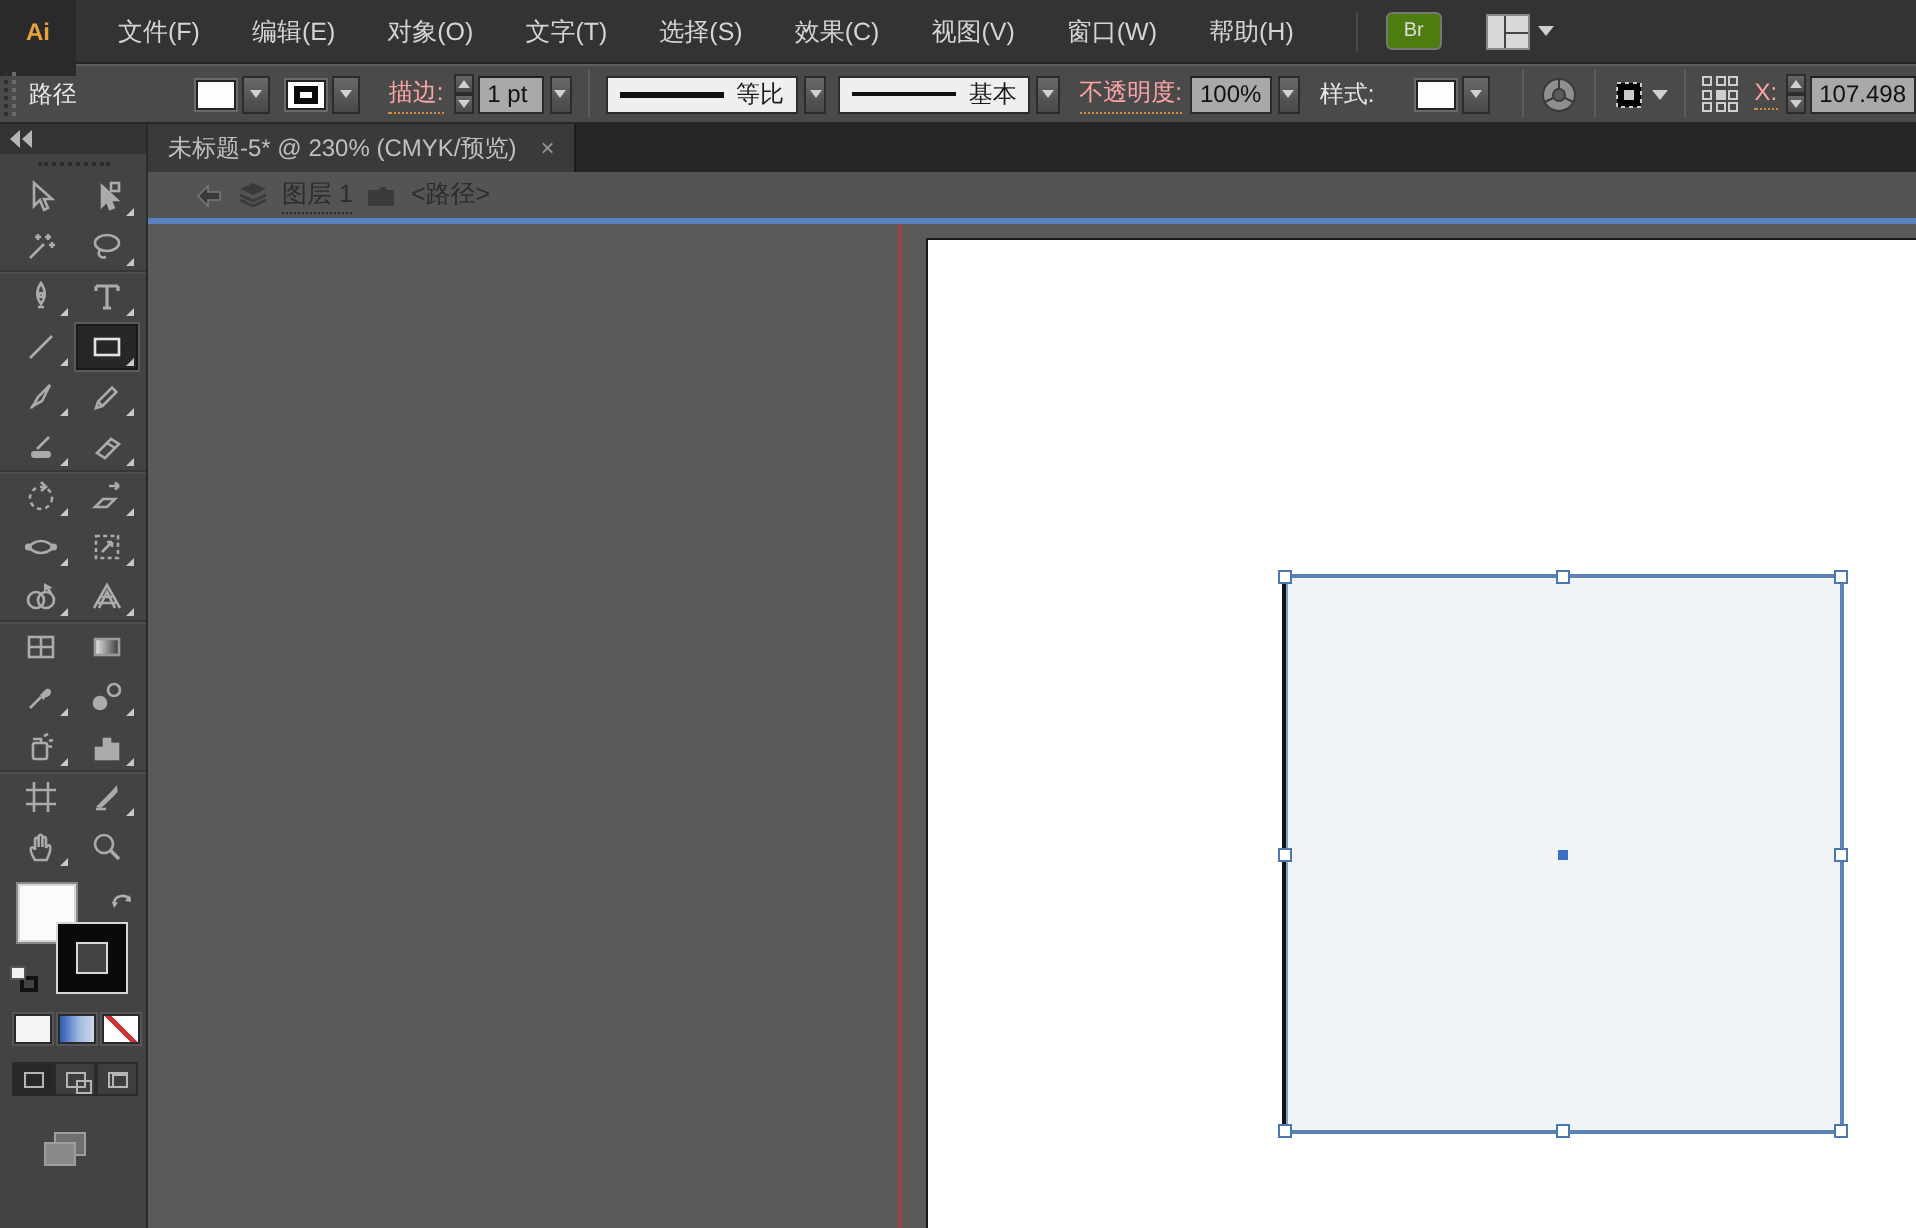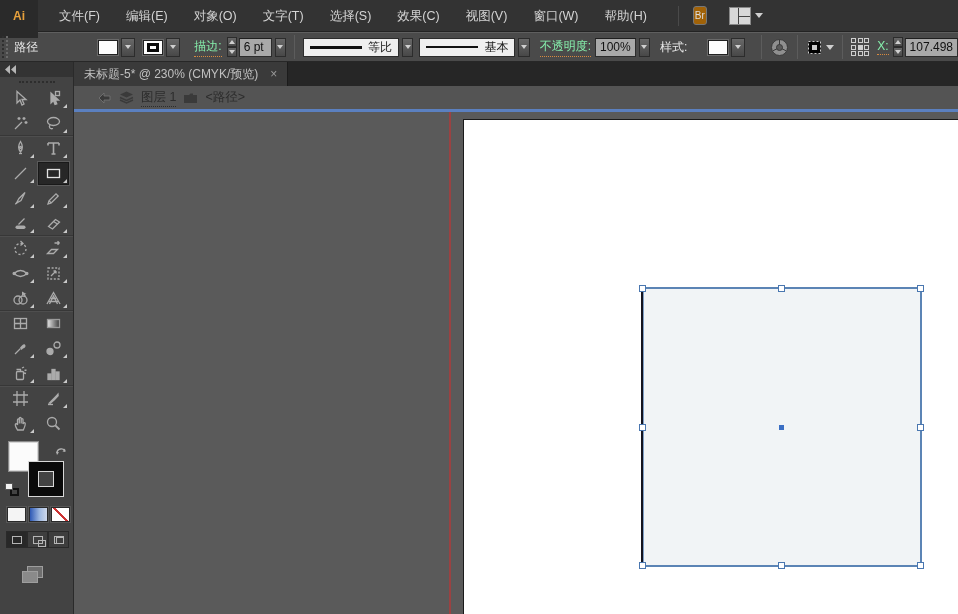--- a/index.html
+++ b/index.html
@@ -8,36 +8,36 @@
 
   
   .menubar { height:32px; background:#333333; display:flex; align-items:center;
     border-bottom:1px solid #232323; }
   .logo { width:38px; height:44px; background:#2a2a2a; display:flex; align-items:center;
     justify-content:center; color:#e8a13c; font-weight:bold; font-size:12px; }
   .menu-items { display:flex; align-items:flex-start; margin-left:8px; }
   .menu-item { color:#d4d4d4; font-size:12.5px; padding:0 13px; line-height:32px; cursor:default; }
   .menu-right { display:flex; align-items:center; margin-left:10px; }
   .mb-sep { width:1px; height:20px; background:#222; border-right:1px solid #4a4a4a; margin:0 8px; }
-  .br-btn { width:14px; height:19px; background:#a16207; border:1px solid #777; border-radius:3px;
+  .br-btn { width:28px; height:19px; background:#4d7c0f; border:1px solid #777; border-radius:3px;
     color:#ddd; font-size:10px; display:flex; align-items:center; justify-content:center; margin:0 6px; }
   .ws-btn { display:flex; align-items:center; gap:4px; margin-left:16px; }
   .ws-icon { width:22px; height:18px; background:#d8d8d8; border:1px solid #888; position:relative; }
   .ws-icon::before { content:''; position:absolute; left:8px; top:0; bottom:0; width:1px; background:#444; }
   .ws-icon::after { content:''; position:absolute; left:9px; top:8px; right:0; height:1px; background:#444; }
   .caret-down { width:0; height:0; border-left:4px solid transparent; border-right:4px solid transparent;
     border-top:5px solid #cfcfcf; }
 
   
   .controlbar { height:30px; background:#4a4a4a; border-top:1px solid #5f5f5f;
     border-bottom:1px solid #272727; display:flex; align-items:center; color:#e2e2e2;
     font-size:12px; padding-left:2px; white-space:nowrap; overflow:hidden; }
   .grip { width:7px; height:22px; border-left:2px dotted #2f2f2f; border-right:2px dotted #6a6a6a; margin-right:6px; }
   .cb-label { color:#e6e6e6; }
-  .orange-label { color:#86efac; border-bottom:1px dotted #d88a3f; padding-bottom:1px; }
+  .orange-label { color:#fca5a5; border-bottom:1px dotted #d88a3f; padding-bottom:1px; }
   .swatch-combo { display:flex; align-items:center; margin-right:8px; }
   .swatch { width:20px; height:15px; background:#fdfdfd; border:1px solid #222; box-shadow:0 0 0 1px #6a6a6a; }
   .swatch.stroke-sw { display:flex; align-items:center; justify-content:center; }
   .swatch.stroke-sw .inner { width:12px; height:9px; border:3px solid #0b0b0b; background:#fdfdfd; }
   .dd-btn { width:14px; height:19px; margin-left:3px; background:linear-gradient(#686868,#484848);
     border:1px solid #2c2c2c; display:flex; align-items:center; justify-content:center; }
   .dd-btn .tri { width:0; height:0; border-left:3.5px solid transparent; border-right:3.5px solid transparent;
     border-top:4.5px solid #d0d0d0; }
   .stepper { display:flex; flex-direction:column; width:13px; height:20px; margin:0 2px; }
   .step { flex:1; background:linear-gradient(#666,#4a4a4a); border:1px solid #2c2c2c;
@@ -178,21 +178,21 @@
 
   <span class="orange-label" style="margin:0 3px 0 6px;">描边:</span>
   <div class="stepper">
     <div class="step">
         <i class="up"></i>
       </div>
     <div class="step">
         <i class="dn"></i>
       </div>
   </div>
-  <div class="cb-input" style="width:40px;">6 pt</div>
+  <div class="cb-input" style="width:40px;">1 pt</div>
   <div class="dd-btn">
       <i class="tri"></i>
     </div>
 
   <div class="cb-sep"></div>
 
   <div class="white-dd">
     <i class="line" style="height:3px;"></i>
     <span>等比</span>
   </div>

